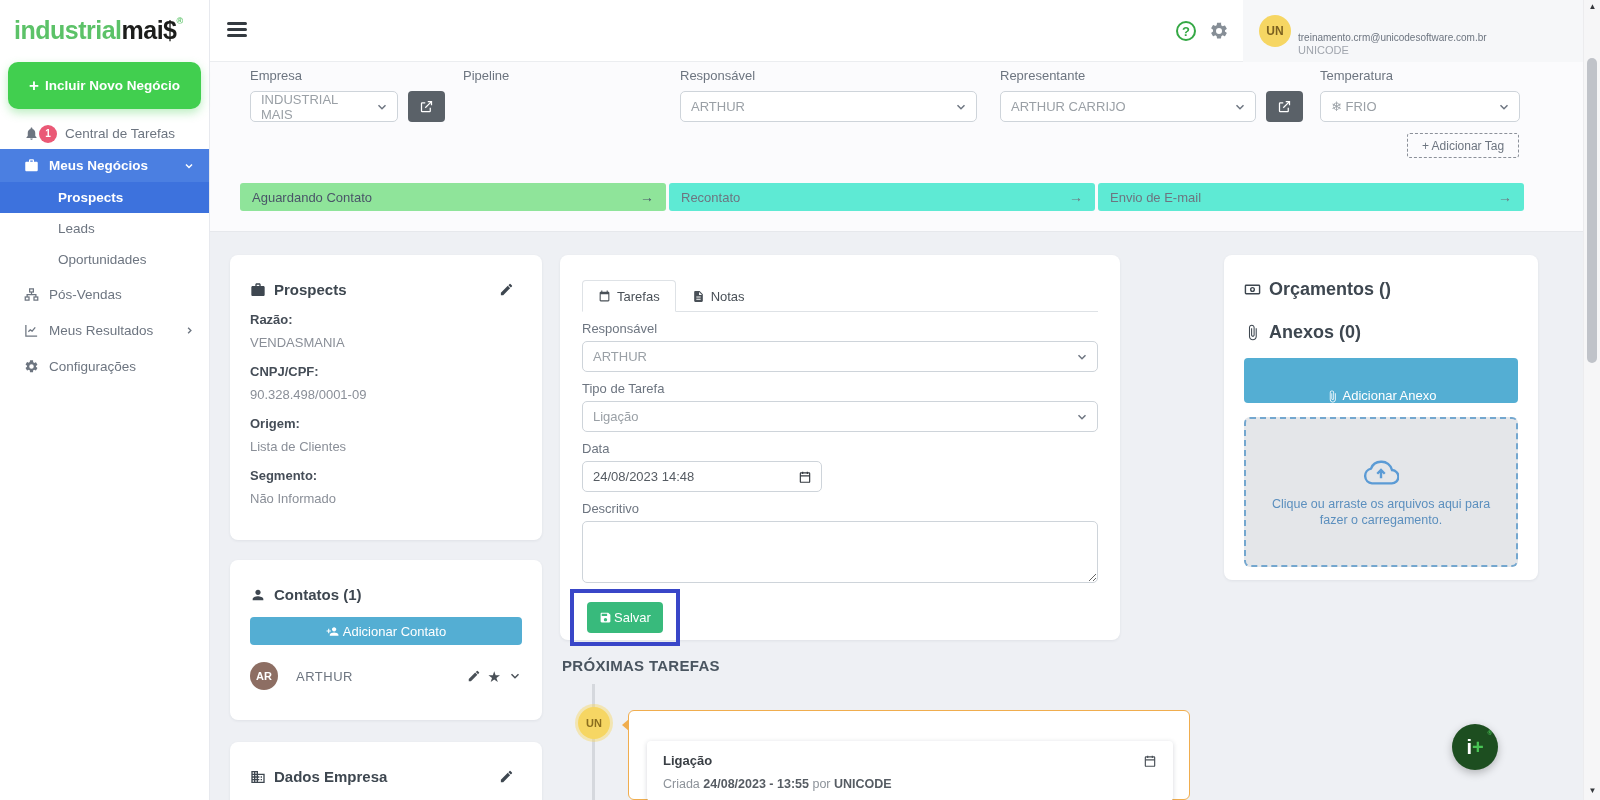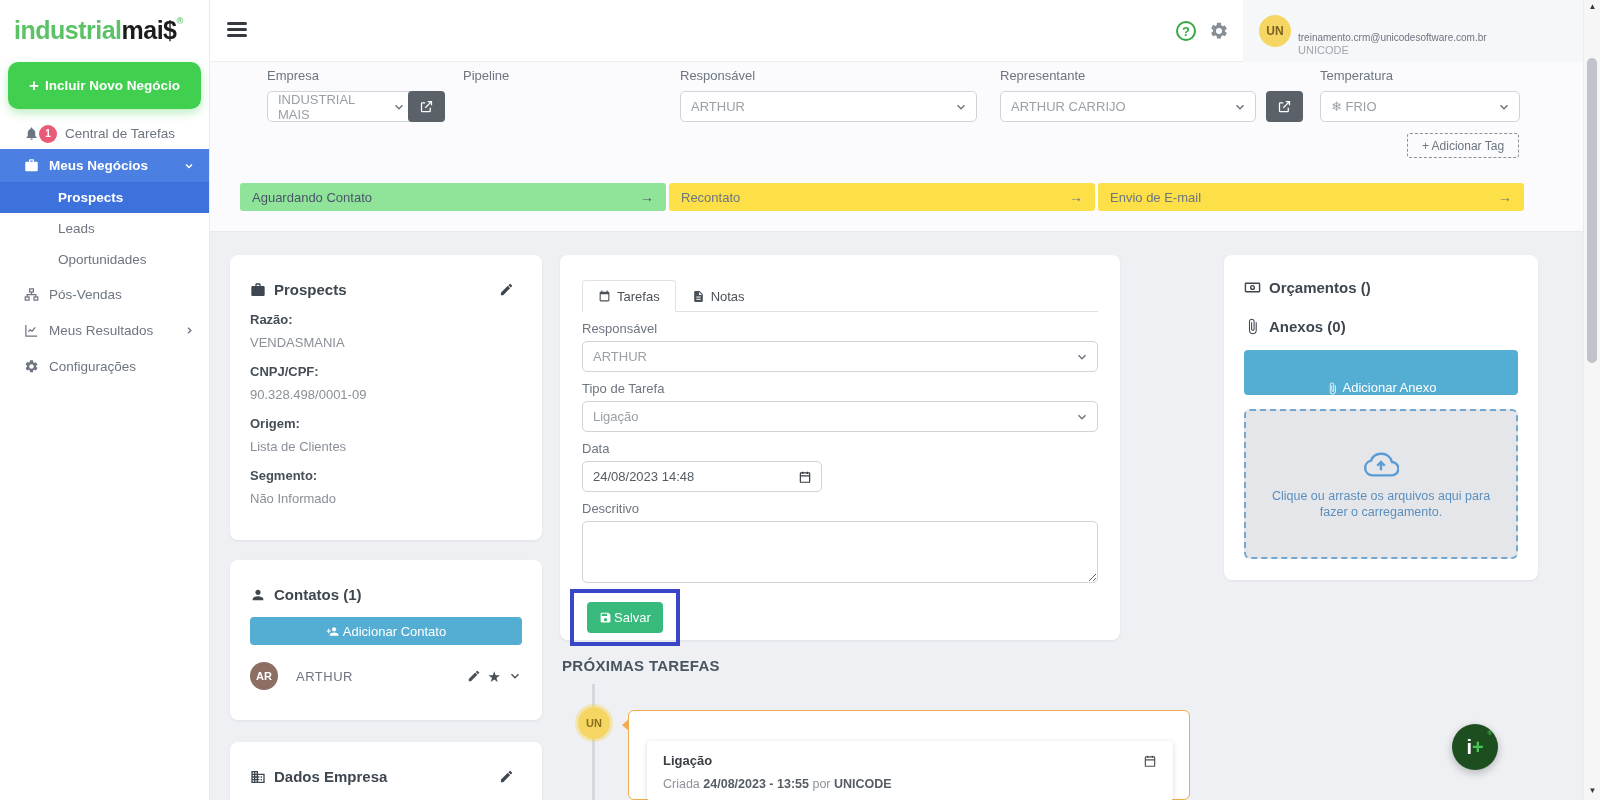--- a/index.html
+++ b/index.html
@@ -37,31 +37,31 @@
   .usertexts { margin-left:7px; line-height:1.25; }
   .uemail { font-size:10px; color:#6d7580;margin-top:28px; }
   .uorg { font-size:11px; color:#a0a5ad; }
 
   
   .form-section { position:absolute; left:210px; top:62px; width:1373px; height:170px; background:#fbfbfd; border-bottom:1px solid #e6e8ec; }
   .fgroup { position:absolute; }
   .flabel { font-size:13px; color:#6d7580; margin-bottom:8px; }
   .sel, .inp { position:relative; height:31px; background:#fff; border:1px solid #ced4da; border-radius:5px; font-size:13px; color:#9aa0a6; display:flex; align-items:center; padding:0 26px 0 10px; cursor:pointer; }
   .sel .caret { position:absolute; right:8px; top:8px; width:14px; height:14px; color:#6d7580; }
-  .g-empresa { left:57px; top:6px; } .g-empresa .sel { width:148px; }
+  .g-empresa { left:40px; top:6px; } .g-empresa .sel { width:148px; }
   .g-pipeline { left:253px; top:6px; } .g-pipeline .sel { width:197px; }
   .g-resp { left:470px; top:6px; } .g-resp .sel { width:297px; }
   .g-repr { left:790px; top:6px; } .g-repr .sel { width:256px; }
   .g-temp { left:1110px; top:6px; } .g-temp .sel { width:200px; }
   .dark-btn { position:absolute; top:29px; width:37px; height:31px; background:#5a6168; border:none; border-radius:4px; color:#fff; display:flex; align-items:center; justify-content:center; cursor:pointer; }
   .dark-btn svg { width:15px; height:15px; }
   .db1 { left:198px; } .db2 { left:1056px; }
   .add-tag { position:absolute; left:1197px; top:71px; width:112px; height:25px; background:transparent; border:1px dashed #8b9099; border-radius:3px; font-size:12px; color:#6d7580; cursor:pointer; font-family:inherit; }
   .stages { position:absolute; left:30px; top:121px; width:1284px; display:flex; gap:3px; }
-  .stage { flex:1; height:28px; border-radius:3px; background:#fde047; color:#6d7580; font-size:13px; display:flex; align-items:center; padding:0 12px; cursor:pointer; }
+  .stage { flex:1; height:28px; border-radius:3px; background:#5eead4; color:#6d7580; font-size:13px; display:flex; align-items:center; padding:0 12px; cursor:pointer; }
   .stage .spacer { flex:1; }
   .stage.active { background:#8fe49a; color:#4a5568; }
   .stage .arr { font-size:14px; }
 
   
   .card { position:absolute; background:#fff; border-radius:8px; box-shadow:0 1px 3px rgba(30,40,60,.07); }
   .card-title { display:flex; align-items:center; font-size:15px; font-weight:700; color:#3e4750; }
   .card-title svg { width:16px; height:16px; margin-right:8px; color:#3e4750; }
   .edit-pencil { margin-left:auto; width:15px !important; height:15px !important; color:#3e4750; cursor:pointer; }
 
@@ -105,21 +105,21 @@
   .task-outer::before { content:""; position:absolute; left:-7px; top:8px; width:0; height:0; border-top:6px solid transparent; border-bottom:6px solid transparent; border-right:7px solid #f0ad4e; }
   .task-inner { position:absolute; left:18px; top:30px; width:526px; height:60px; background:#fff; border-radius:4px; box-shadow:0 1px 5px rgba(30,40,60,.18); padding:12px 16px; }
   .task-inner-head { display:flex; align-items:center; }
   .task-name { font-size:13px; font-weight:700; color:#3a3f45; }
   .task-cal { margin-left:auto; width:14px; height:14px; color:#495057; }
   .task-created { font-size:12.5px; color:#8d939a; margin-top:9px; }
   .task-created b { color:#565c63; }
 
   
   .card-right { left:1224px; top:255px; width:314px; height:325px; padding:24px 20px; }
-  .rp-row { display:flex; align-items:center; font-size:15px; font-weight:700; color:#3e4750; }
+  .rp-row { display:flex; align-items:center; font-size:18px; font-weight:700; color:#3e4750; }
   .rp-row svg { width:17px; height:17px; margin-right:8px; color:#3e4750; }
   .rp-row + .rp-row { margin-top:22px; }
   .card-right .btn-blue { margin-top:15px; height:45px;align-items:flex-end; }
   .dropzone { margin-top:14px; height:150px; background:#e4e6e9; border:2px dashed #74a7cf; border-radius:6px; display:flex; flex-direction:column; align-items:center; justify-content:center; cursor:pointer; }
   .dropzone svg { width:36px; height:36px; color:#5b9bd5; }
   .dz-text { margin-top:6px; font-size:12.5px; color:#5b8fbe; text-align:center; width:85%; line-height:1.25; }
 
   
   .fab { position:absolute; left:1452px; top:724px; width:46px; height:46px; border-radius:50%; background:#1d4e20; border:none; cursor:pointer; box-shadow:0 3px 8px rgba(0,0,0,.25); font-weight:800; font-size:20px; font-family:inherit; }
   .fab .fi { color:#fff; } .fab .fp { color:#49c455; }

